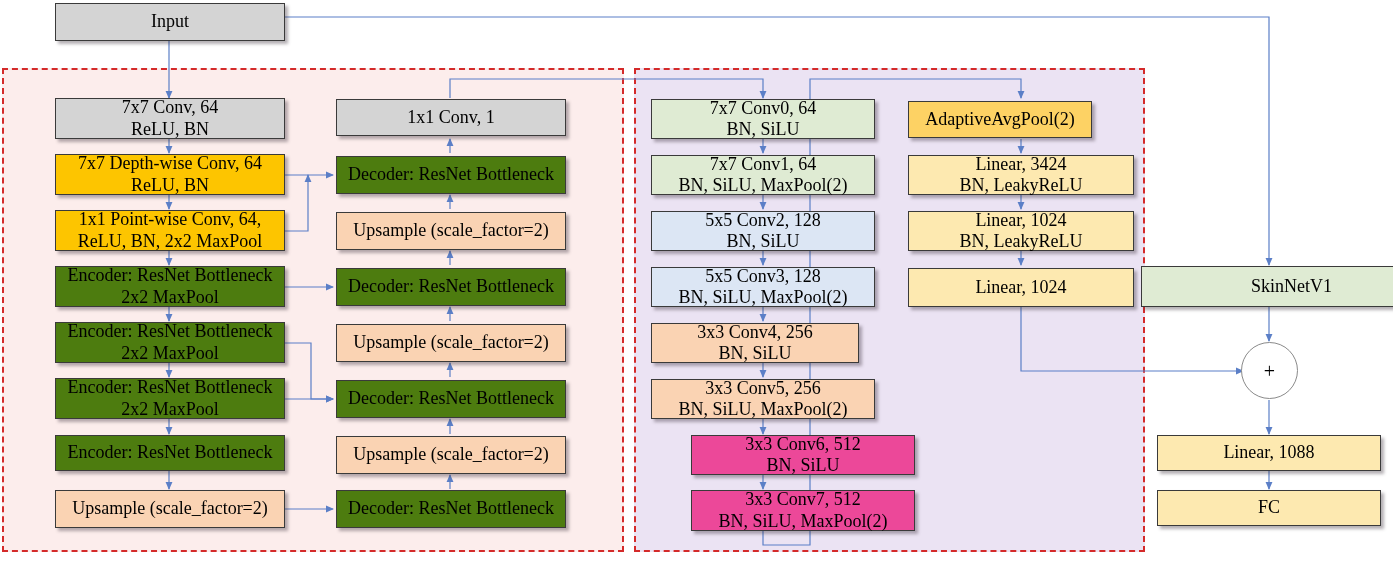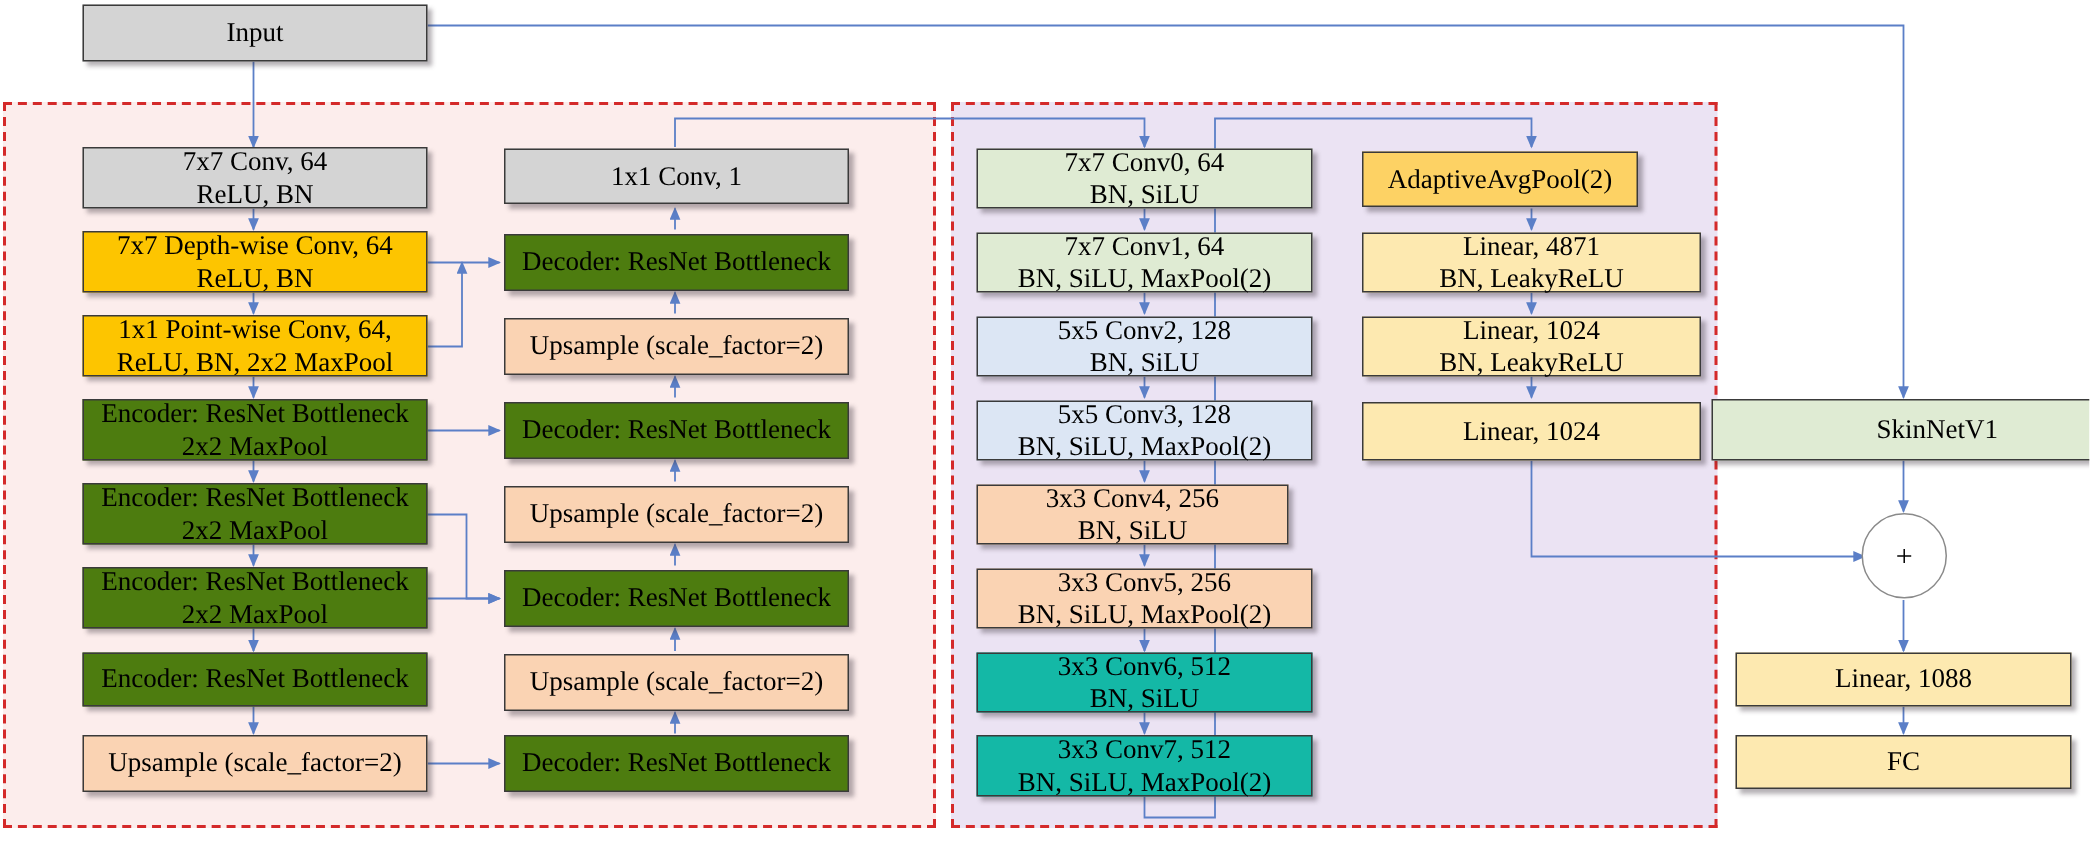--- a/index.html
+++ b/index.html
@@ -55,21 +55,21 @@
 
   
   .c-grey   { background: #d4d4d4; }
   .c-gold   { background: #fdc500; }
   .c-blue   { background: #4d7c0f; }
   .c-peach  { background: #fad3b3; }
   .c-green  { background: #dfebd3; }
   .c-lblue  { background: #dce6f4; }
   .c-yellow { background: #fde9b0; }
   .c-amber  { background: #fdd264; }
-  .c-white  { background: #14b8a6; }
+  .c-white  { background: #ec4899; margin-left: 40px; }
 
   
   .addop {
     position: absolute;
     z-index: 3;
     border: 1px solid #8a8a8a;
     border-radius: 50%;
     background: #ffffff;
     display: flex;
     align-items: center;
@@ -243,21 +243,21 @@
   </div>
   <div class="node c-white" style="left:651px; top:490px; width:224px; height:41px;">
     <span>3x3 Conv7, 512</span>
     <span class="l2">BN, SiLU, MaxPool(2)</span>
   </div>
 
   <div class="node c-amber" style="left:908px; top:101px; width:184px; height:37px;">
     <span>AdaptiveAvgPool(2)</span>
   </div>
   <div class="node c-yellow" style="left:908px; top:155px; width:226px; height:40px;">
-    <span>Linear, 4871</span>
+    <span>Linear, 3424</span>
     <span class="l2">BN, LeakyReLU</span>
   </div>
   <div class="node c-yellow" style="left:908px; top:211px; width:226px; height:40px;">
     <span>Linear, 1024</span>
     <span class="l2">BN, LeakyReLU</span>
   </div>
   <div class="node c-yellow" style="left:908px; top:268px; width:226px; height:39px;">
     <span>Linear, 1024</span>
   </div>
 

